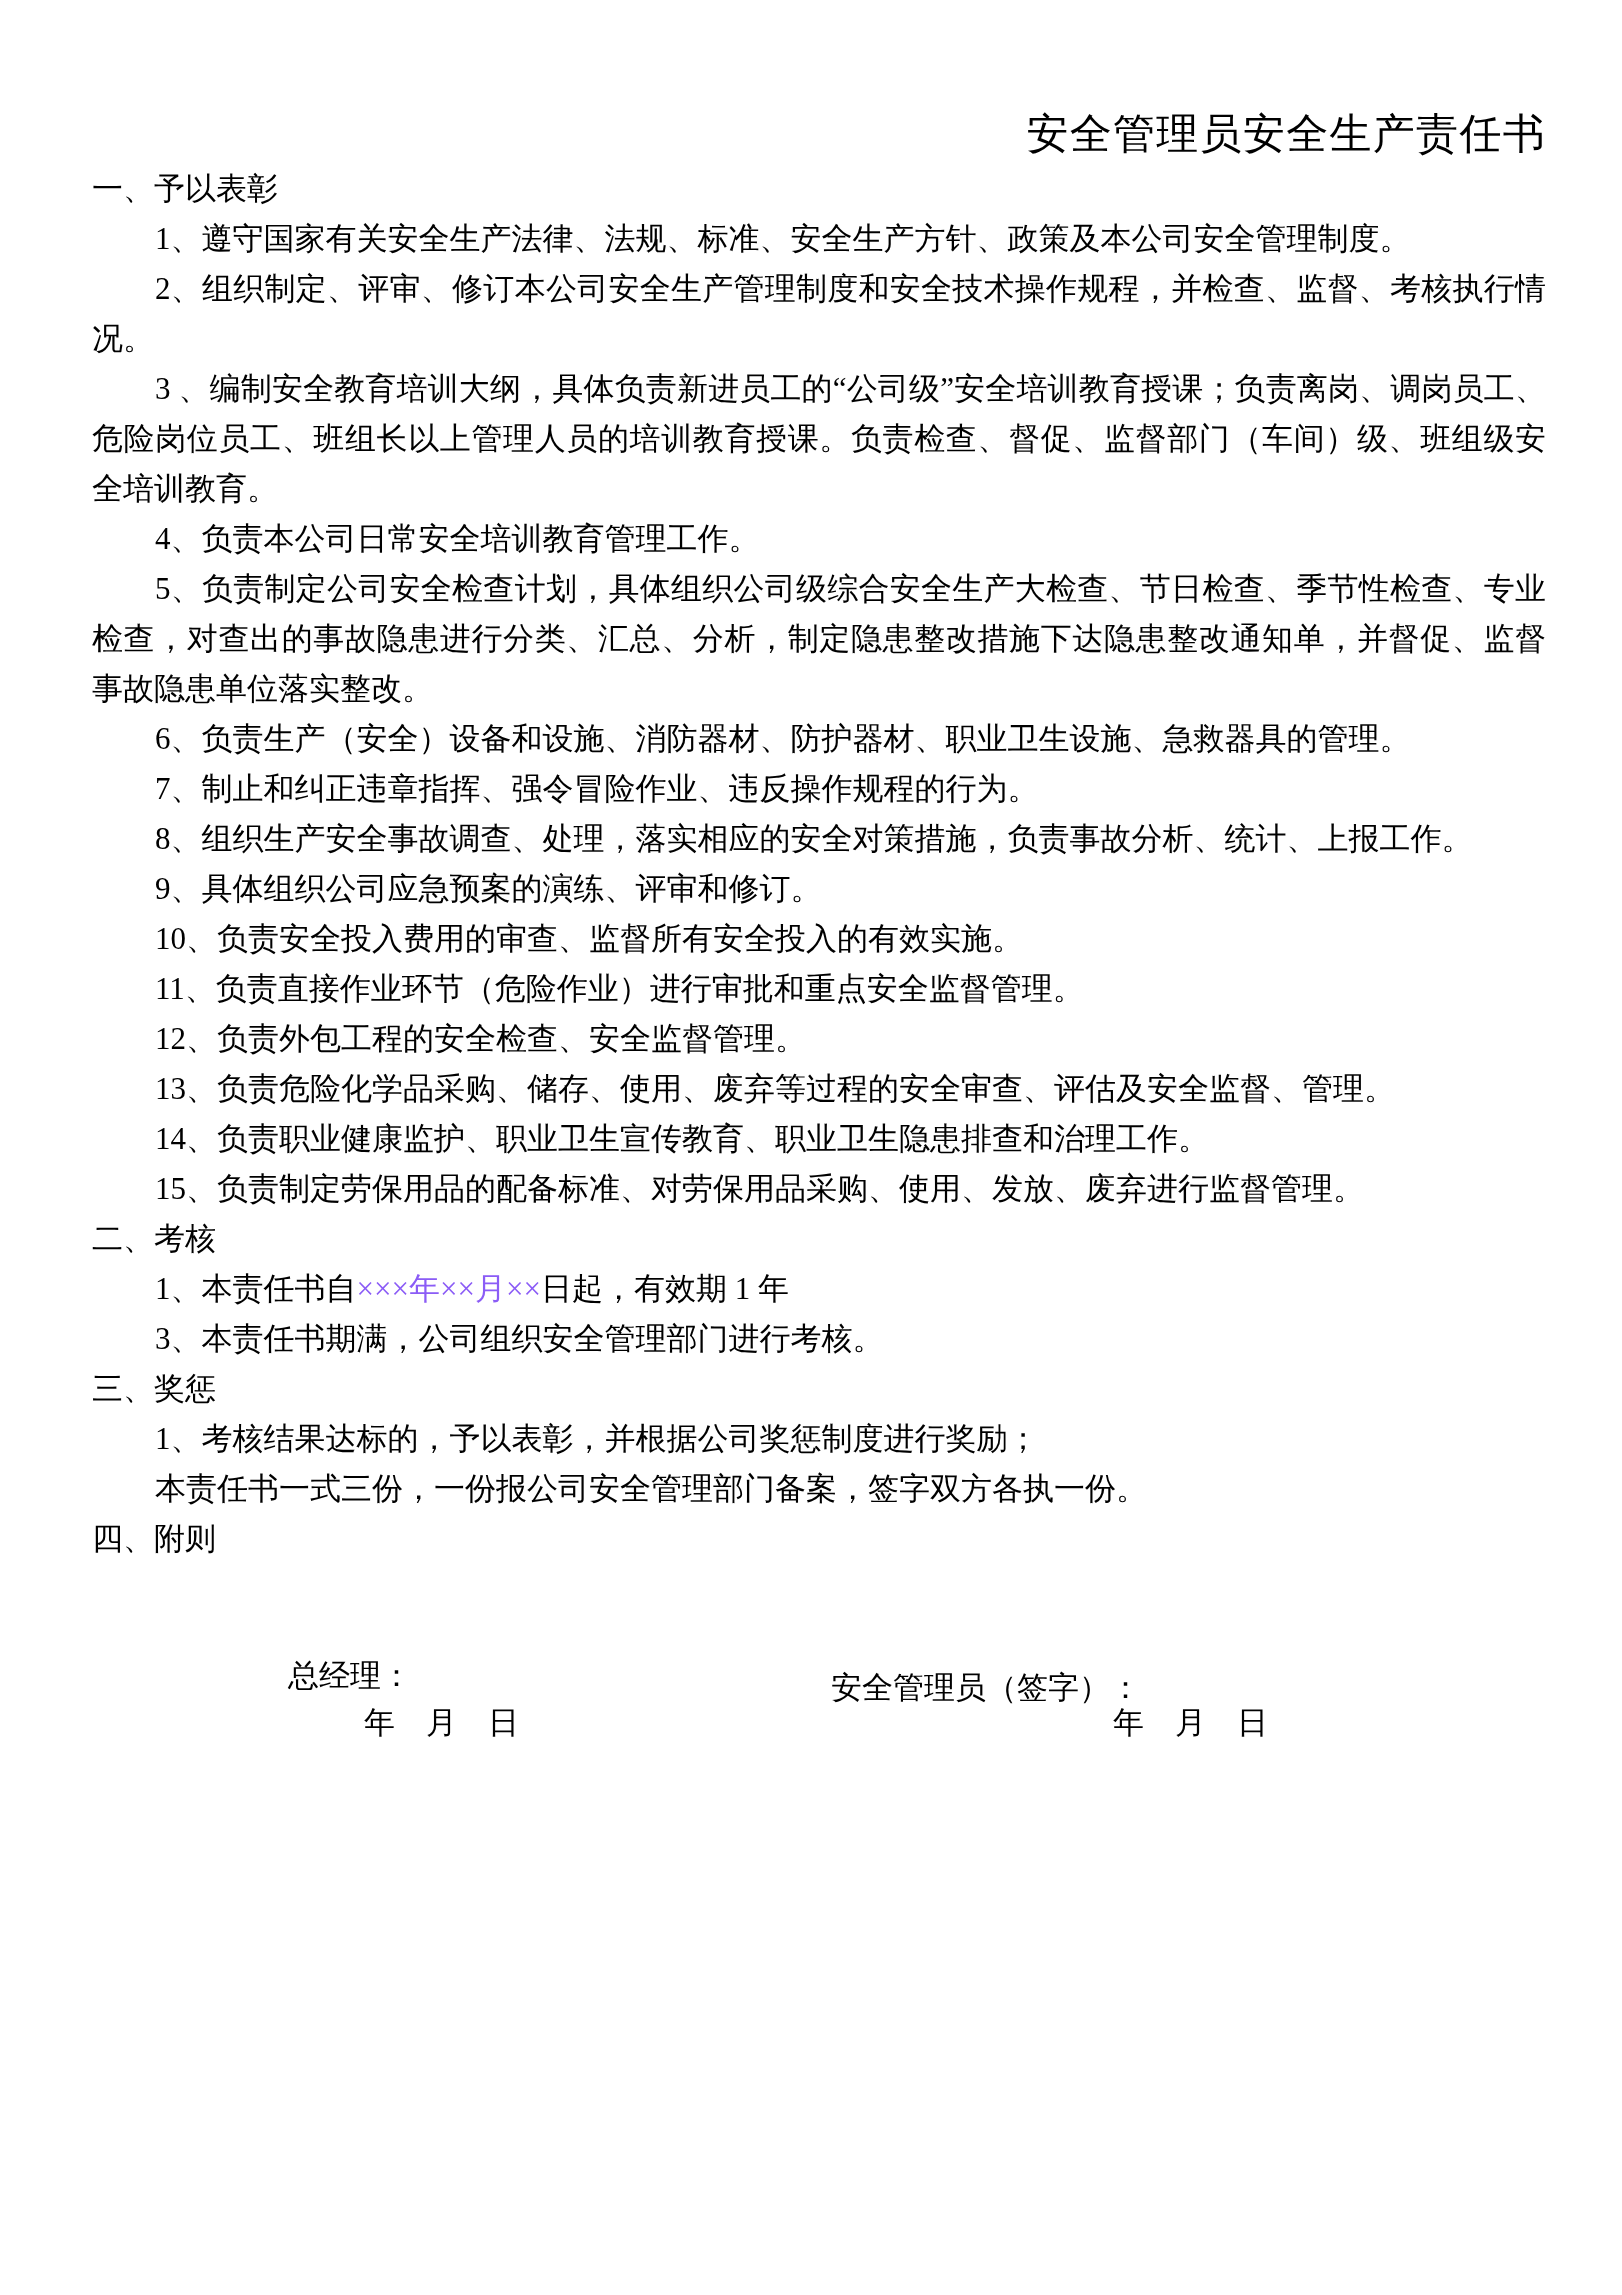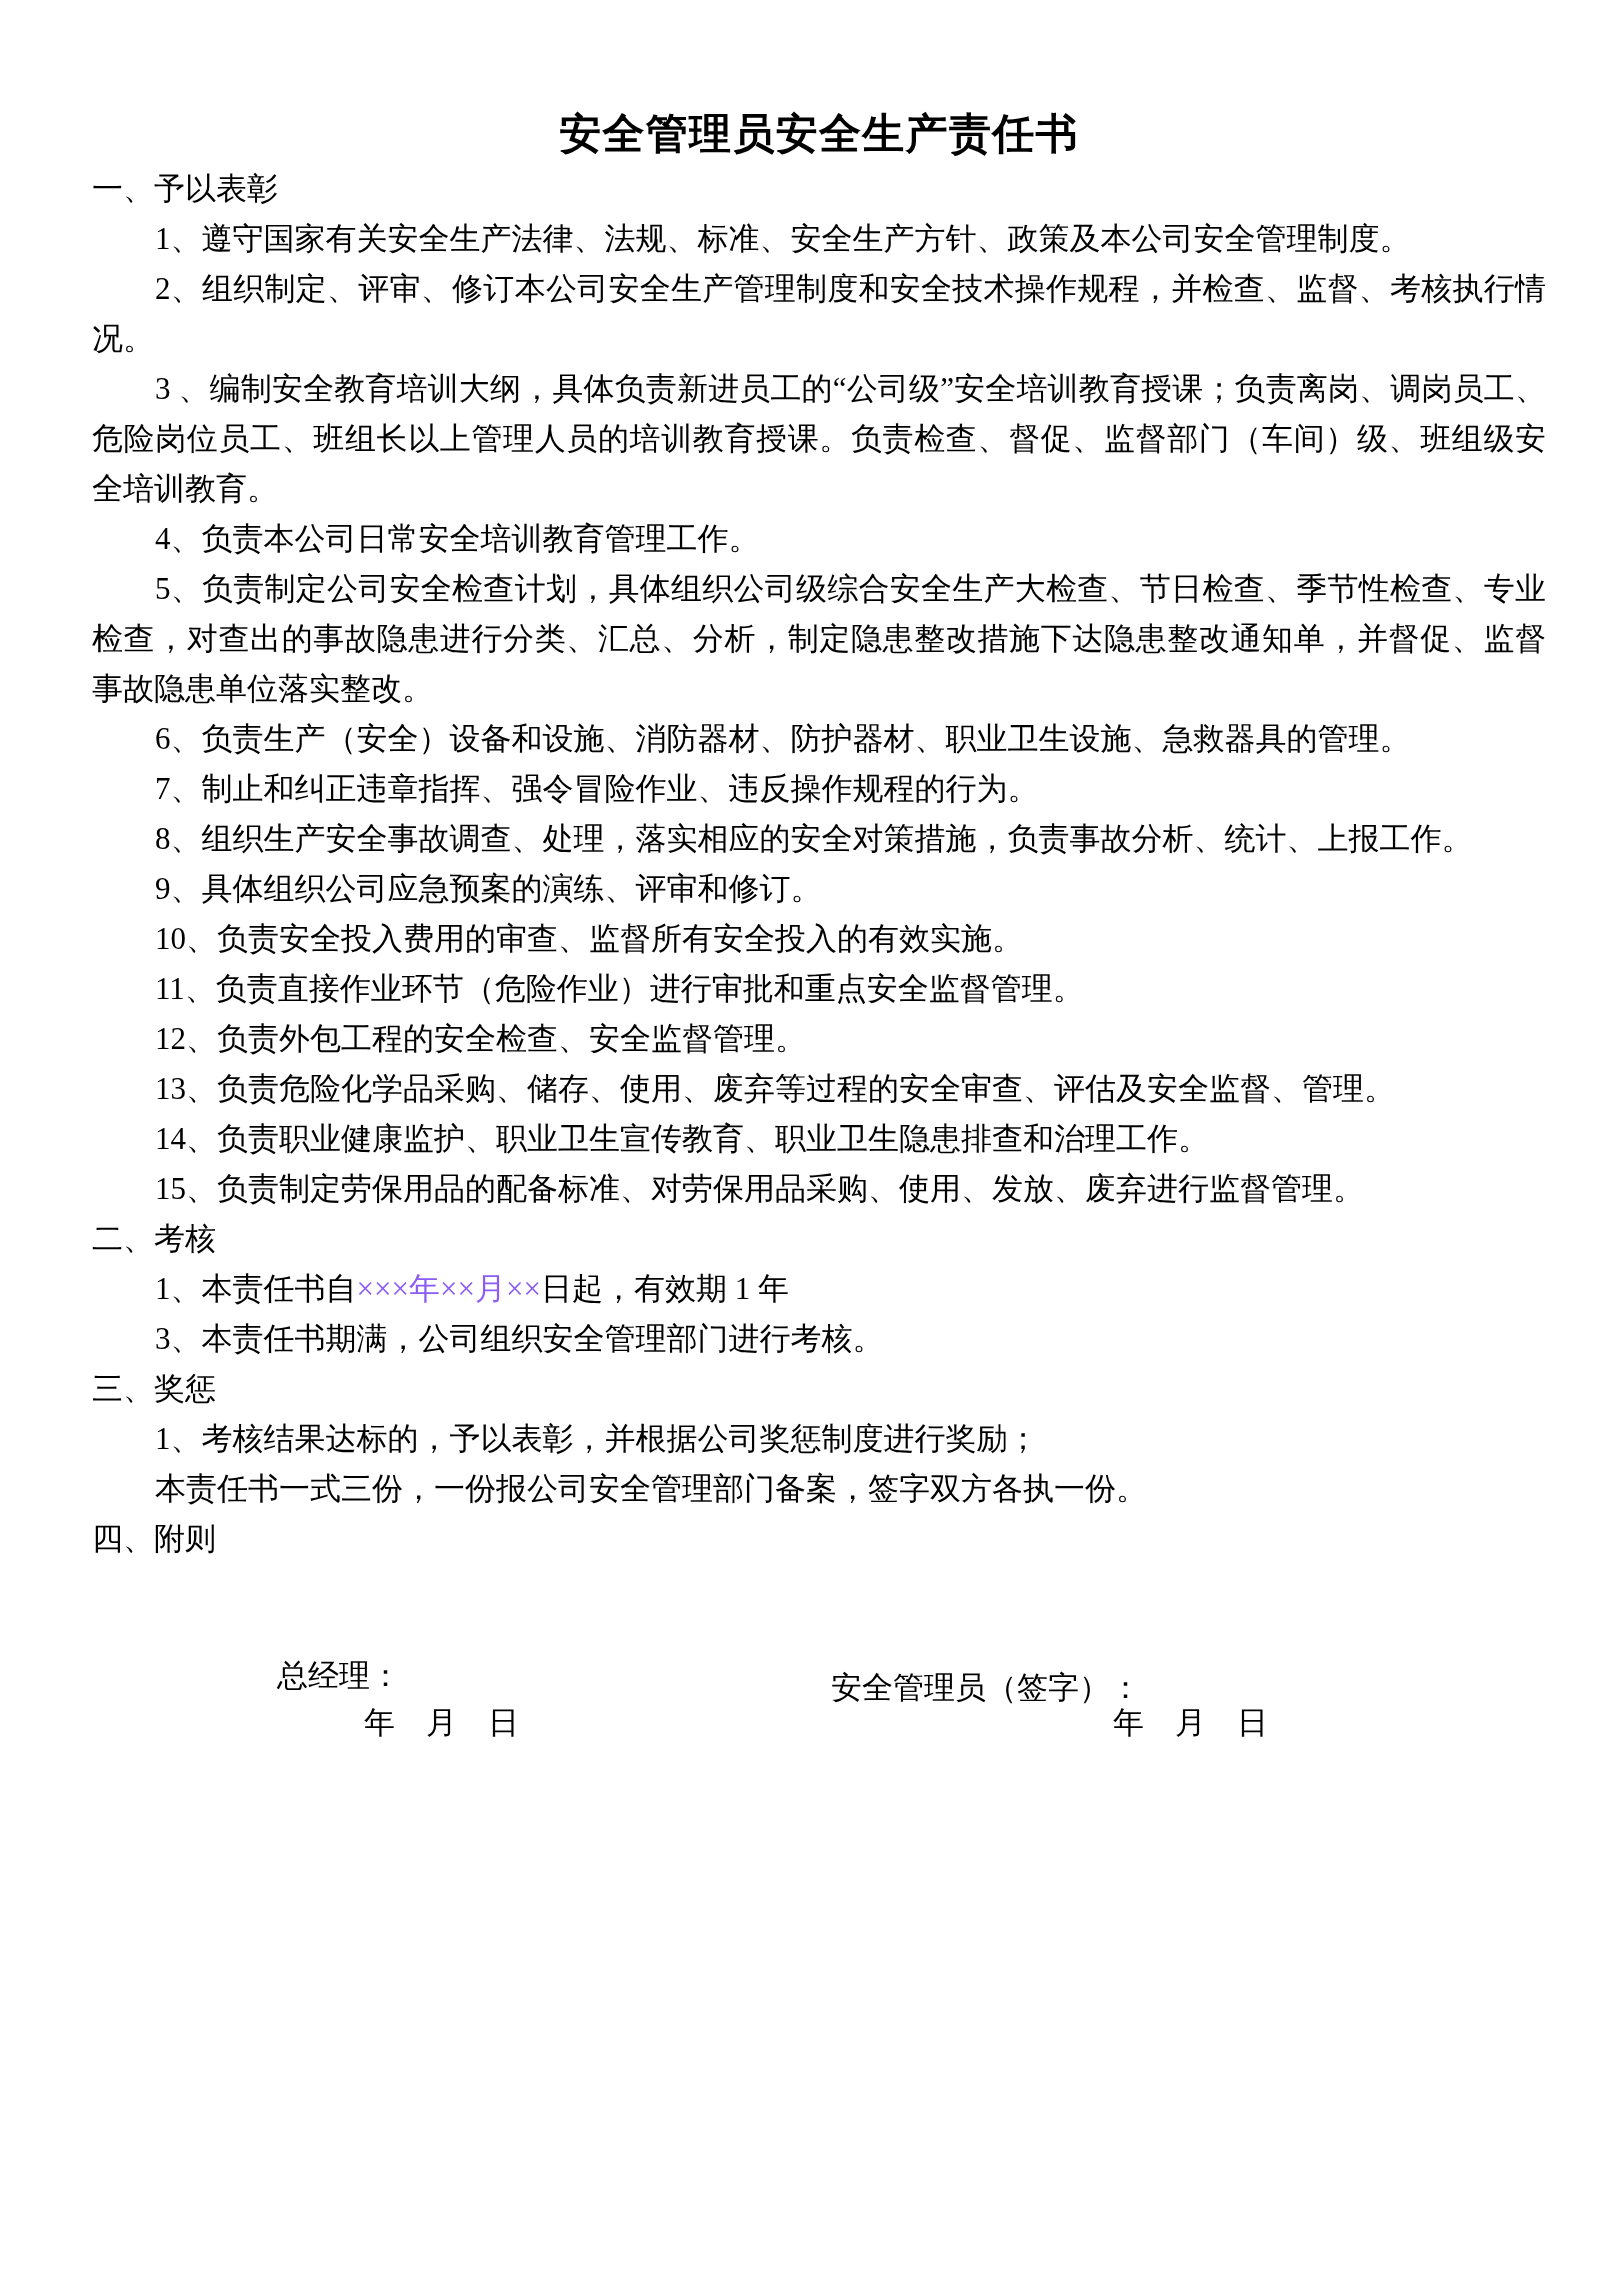--- a/index.html
+++ b/index.html
@@ -10,42 +10,42 @@
     height:2295px;
     background:#ffffff;
     color:#000000;
     font-family:"Liberation Serif","DejaVu Serif",serif;
     overflow:hidden;
   }
   .content { padding:105px 77px 0 92px; }
   .doc-title {
     font-size:42px;
     line-height:59px;
-    font-weight:bold;
-    text-align:center;
+    font-weight:normal;
+    text-align:right;
     letter-spacing:1.3px;
   }
   .body-start { margin-top:109px; }
   p.line {
     font-size:31px;
     line-height:50px;
     text-align:justify;
     word-break:break-all;
   }
   .indent { text-indent:63px; }
   .red { color:#8b5cf6; }
   .sig-area {
     position:relative;
     height:170px;
     margin-top:88px;
     font-size:31px;
     line-height:47px;
   }
   .sig-area span { position:absolute; white-space:pre; }
-  .sig-gm      { left:185px;  top:0; }
+  .sig-gm      { left:196px;  top:0; }
   .sig-sm      { left:739px; top:12px; }
   .sig-date-l  { left:272px;  top:47px; }
   .sig-date-r  { left:1021px; top:47px; }
 </style>
 </head>
 <body>
 
 <div class="page">
   <div class="content">
 

